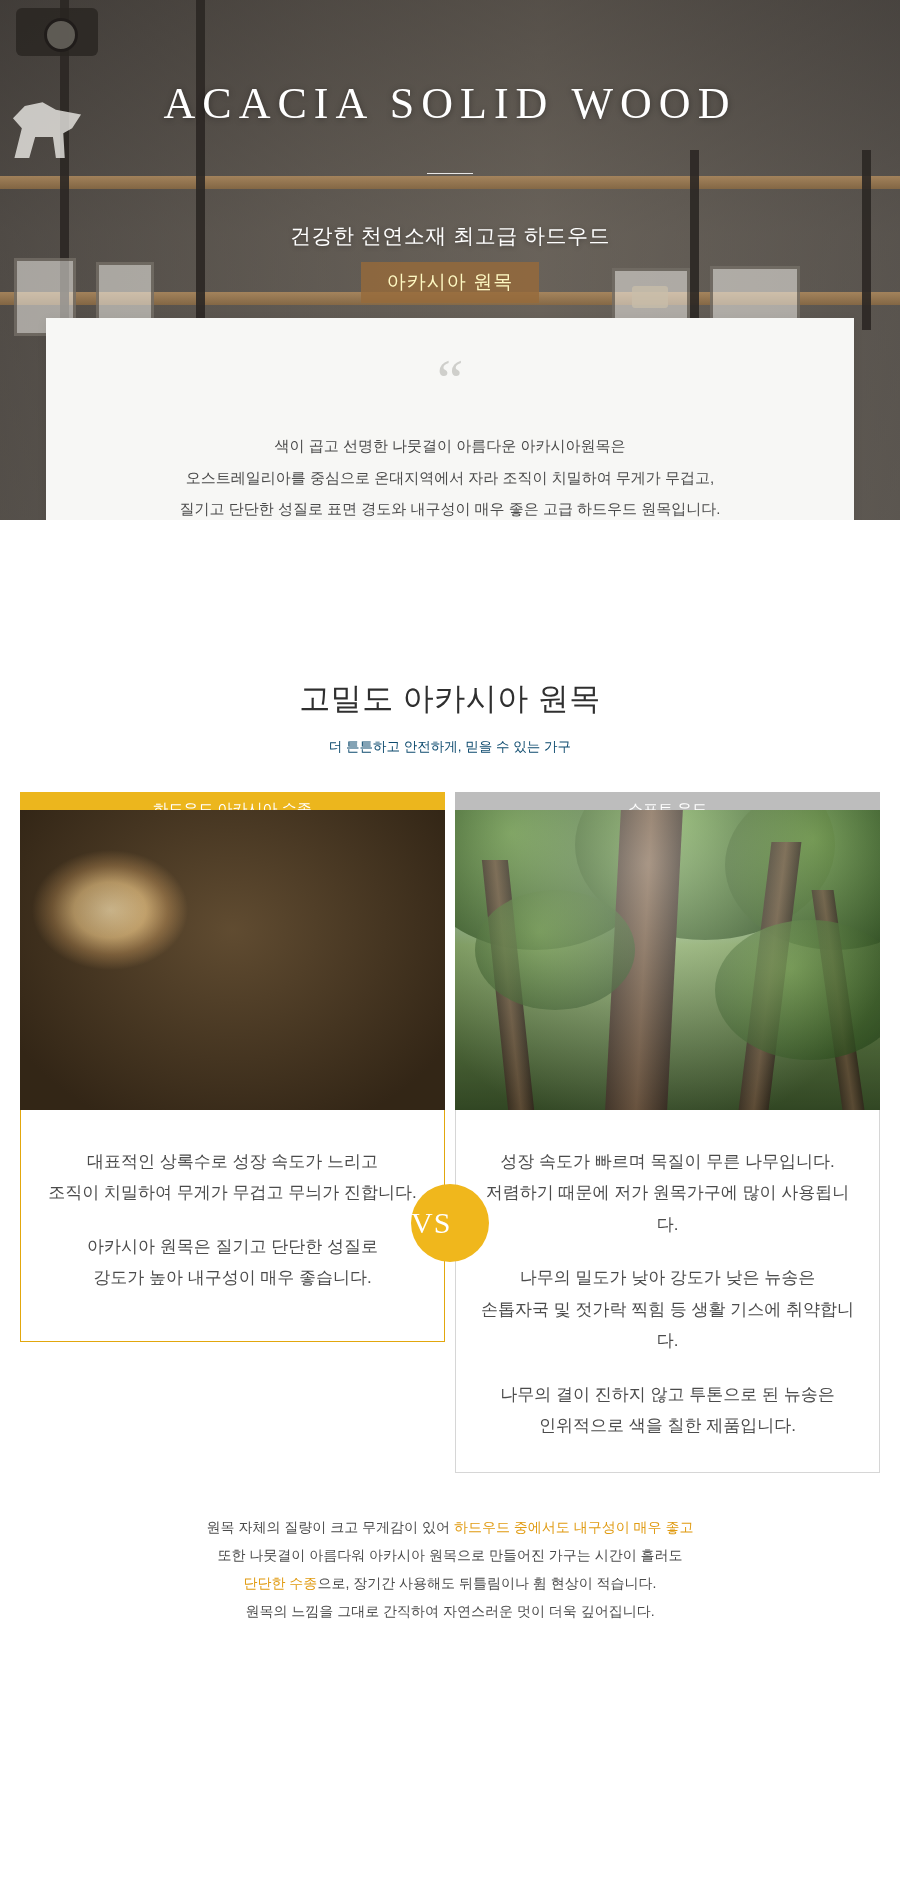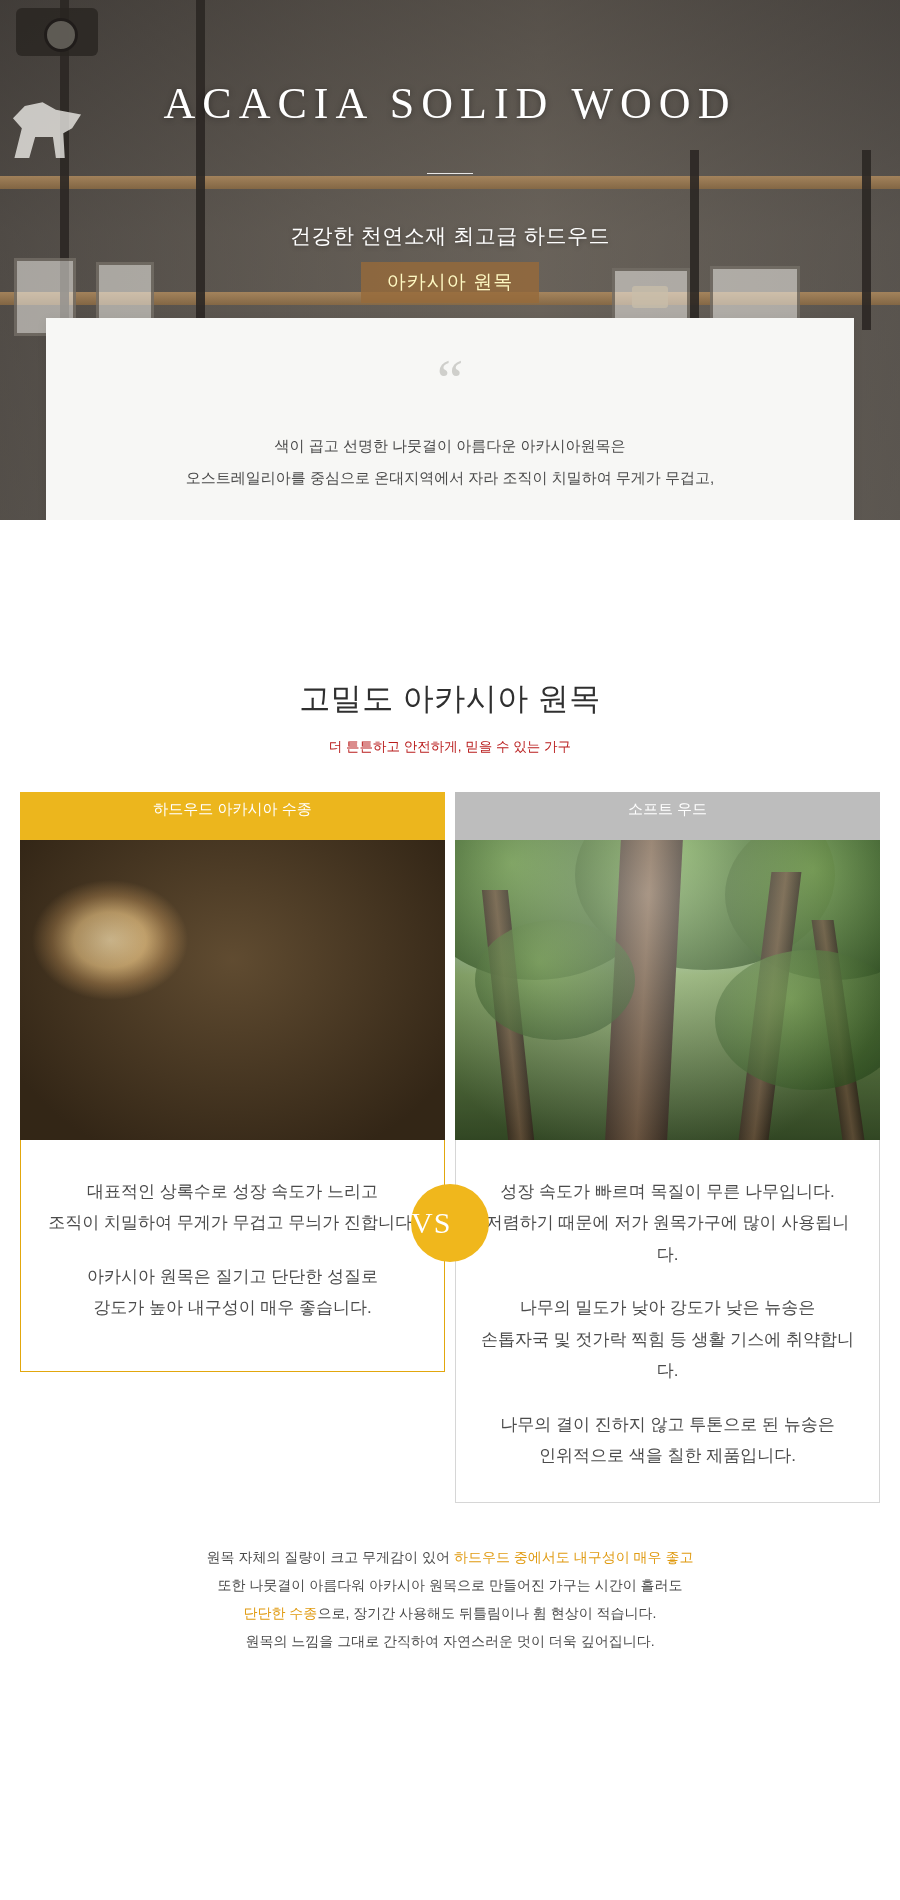--- a/index.html
+++ b/index.html
@@ -156,36 +156,36 @@
   }
   .sec2-title {
     font-size: 31px;
     color: #2f2f2f;
     font-weight: 400;
     letter-spacing: 0.5px;
   }
   .sec2-sub {
     margin-top: 18px;
     font-size: 13.5px;
-    color: #b91c1c;
+    color: #0c4a6e;
   }
 
   
   .compare {
     position: relative;
     width: 900px;
     padding: 0 20px;
     margin-top: 36px;
     display: flex;
     gap: 10px;
   }
   .col { width: 430px; position: relative; }
 
   .col-head {
-    height: 48px;
+    height: 18px;
     line-height: 34px;
     font-size: 15px;
     color: #ffffff;
     text-align: center;
   }
   .col.left .col-head { background: #ecb61d; }
   .col.right .col-head { background: #bdbdbd; }
 
   .col-img { height: 300px; position: relative; overflow: hidden; }
 
@@ -306,20 +306,21 @@
       <div class="hero-rule"></div>
       <p class="hero-sub1">건강한 천연소재 최고급 하드우드</p>
       <span class="hero-badge">아카시아 원목</span>
     </div>
 
     <div class="quote-card">
       <div class="q-mark">“</div>
       <div class="quote-body">
         <div>색이 곱고 선명한 나뭇결이 아름다운 아카시아원목은</div>
         <div>오스트레일리아를 중심으로 온대지역에서 자라 조직이 치밀하여 무게가 무겁고,</div>
+        <div>질기고 단단한 성질로 표면 경도와 내구성이 매우 좋은 고급 하드우드 원목입니다.</div>
       </div>
 
     </div>
   </section>
 
   <section class="sec2">
     <h2 class="sec2-title">고밀도 아카시아 원목</h2>
     <p class="sec2-sub">더 튼튼하고 안전하게, 믿을 수 있는 가구</p>
 
     <div class="compare">

